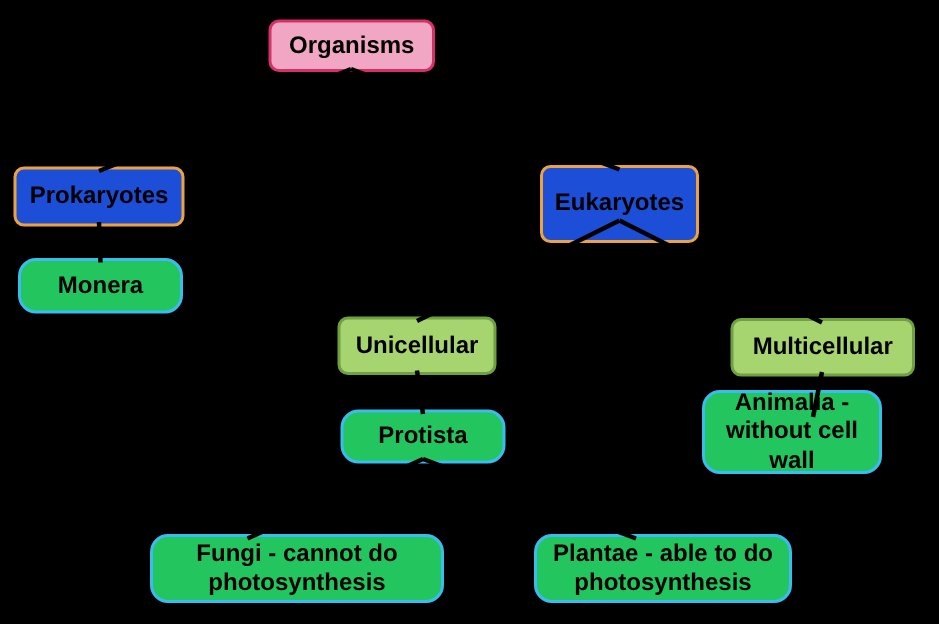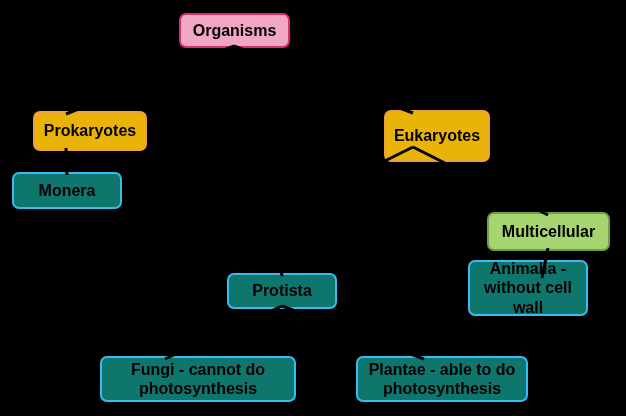--- a/index.html
+++ b/index.html
@@ -20,23 +20,23 @@
     justify-content:center;
     text-align:center;
     font-weight:bold;
     font-size:16px;
     line-height:1.2;
     color:#000;
     padding:2px 8px;
     z-index:1;
   }
   .pink  {background:#F1A7C3;border-color:#D5306C;}
-  .orange{background:#eab308;border-color:#EDA33C;margin-left:24px;}
+  .orange{background:#1d4ed8;border-color:#EDA33C;}
   .green {background:#A6D46E;border-color:#6FA143;}
-  .blue  {background:#0f766e;border-color:#39BCF2;}
+  .blue  {background:#22c55e;border-color:#39BCF2;border-radius:12px;}
 
   #n-organisms    {left:179px;top:13px; width:111px;height:35px;}
   #n-prokaryotes  {left:9px;  top:111px;width:114px;height:40px;}
   #n-eukaryotes   {left:360px;top:110px;width:106px;height:52px;}
   #n-monera       {left:12px; top:172px;width:110px;height:37px;}
   #n-unicellular  {left:225px;top:211px;width:106px;height:39px;}
   #n-multicellular{left:487px;top:212px;width:123px;height:39px;}
   #n-protista     {left:227px;top:273px;width:110px;height:36px;}
   #n-animalia     {left:468px;top:260px;width:120px;height:56px;}
   #n-fungi        {left:83px; top:356px;width:196px;height:46px;margin-left:17px;}
@@ -64,20 +64,23 @@
   </div>
 
   <div class="node orange" id="n-eukaryotes">
     <span>Eukaryotes</span>
   </div>
 
   <div class="node blue" id="n-monera">
     <span>Monera</span>
   </div>
 
+  <div class="node green" id="n-unicellular">
+    <span>Unicellular</span>
+  </div>
 
   <div class="node blue" id="n-protista">
     <span>Protista</span>
   </div>
 
   <div class="node green" id="n-multicellular">
     <span>Multicellular</span>
   </div>
 
   <div class="node blue" id="n-animalia">

